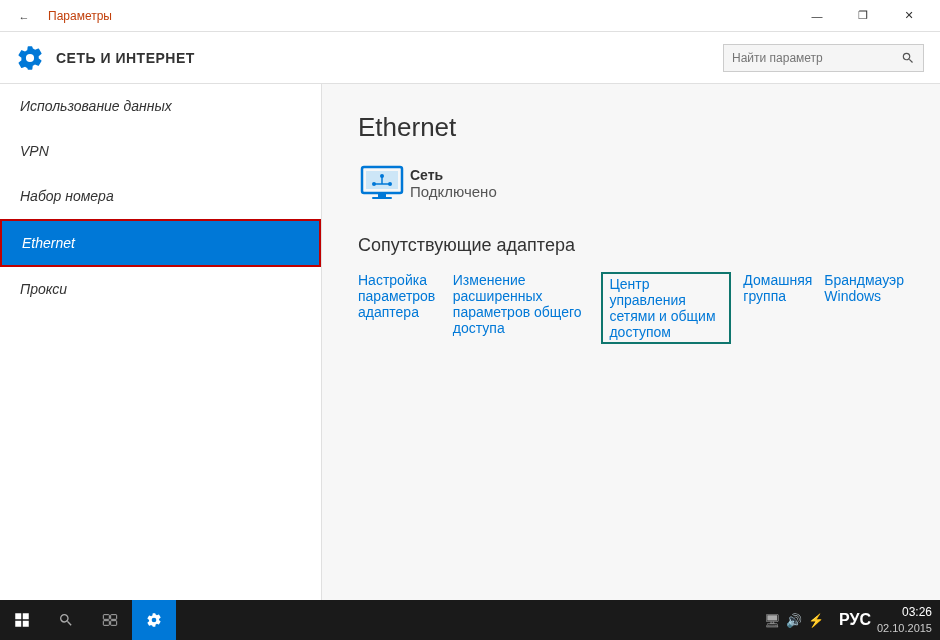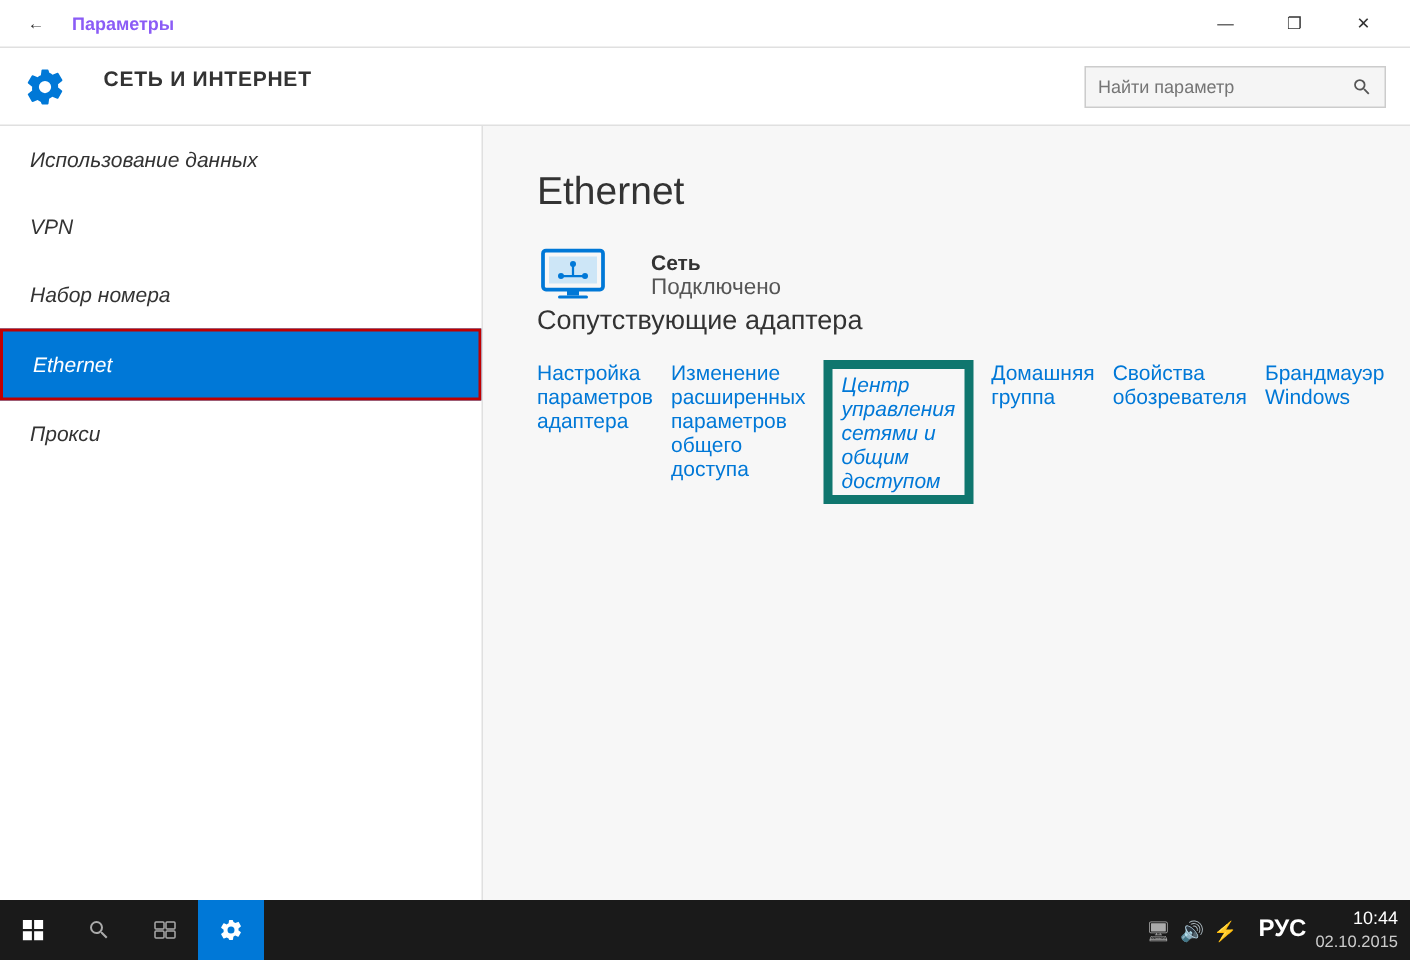--- a/index.html
+++ b/index.html
@@ -21,22 +21,21 @@
       padding: 0 8px;
       border-bottom: 1px solid #e0e0e0;
     }
     .title-bar-left {
       display: flex;
       align-items: center;
       gap: 8px;
     }
     .title-bar-title {
       font-size: 12px;
-      color: #8b5cf6;
-      font-weight: bold;
+      color: #c2410c;
     }
     .title-bar-controls {
       display: flex;
       gap: 0;
     }
     .title-bar-btn {
       width: 46px;
       height: 32px;
       display: flex;
       align-items: center;
@@ -53,21 +52,22 @@
       display: flex;
       align-items: center;
       justify-content: space-between;
       background: #fff;
       height: 52px;
       padding: 0 16px;
       border-bottom: 1px solid #e0e0e0;
     }
     .app-header-left {
       display: flex;
-      gap: 25px;
+      align-items: center;
+      gap: 12px;
     }
     .gear-icon {
       width: 28px;
       height: 28px;
       color: #0078d7;
     }
     .app-header-title {
       font-size: 14px;
       font-weight: 600;
       color: #333;
@@ -140,21 +140,22 @@
     }
     .content-title {
       font-size: 26px;
       font-weight: 300;
       color: #333;
       margin-bottom: 20px;
     }
     .network-card {
       display: flex;
       align-items: center;
-      gap: 28px;
+      gap: 4px;
+      margin-bottom: 32px;
     }
     .network-icon {
       width: 48px;
       height: 40px;
       display: flex;
       align-items: center;
       justify-content: center;
       color: #0078d7;
     }
     .network-info-name {
@@ -179,24 +180,23 @@
       gap: 12px;
     }
     .related-link {
       font-size: 14px;
       color: #0078d7;
       cursor: pointer;
       text-decoration: none;
     }
     .related-link.highlighted {
       display: inline-block;
-      border: 6px solid #0f766e;
+      border: 2px solid #0f766e;
       padding: 2px 6px;
       color: #0078d7;
-      font-style: italic;
     }
 
     
     .taskbar {
       position: absolute;
       bottom: 0;
       left: 0;
       width: 940px;
       height: 40px;
       background: #1a1a1a;
@@ -325,21 +325,20 @@
         <div class="network-info-status">Подключено</div>
       </div>
     </div>
 
     <h2 class="related-title">Сопутствующие адаптера</h2>
     <div class="related-links">
       <a class="related-link">Настройка параметров адаптера</a>
       <a class="related-link">Изменение расширенных параметров общего доступа</a>
       <a class="related-link highlighted">Центр управления сетями и общим доступом</a>
       <a class="related-link">Домашняя группа</a>
-      <a class="related-link">Свойства обозревателя</a>
       <a class="related-link">Брандмауэр Windows</a>
     </div>
   </div>
 </div>
 
 <div class="taskbar">
   <div class="taskbar-left">
     <div class="taskbar-btn">
       <svg width="18" height="18" viewBox="0 0 24 24" fill="#fff">
         <path d="M3 3h8v8H3zm0 10h8v8H3zM13 3h8v8h-8zm0 10h8v8h-8z"></path>
@@ -365,17 +364,17 @@
     </div>
   </div>
   <div class="taskbar-right">
     <div class="taskbar-icons">
       <span style="color:#aaa;font-size:13px;">🖥</span>
       <span style="color:#aaa;font-size:13px;">🔊</span>
       <span style="color:#aaa;font-size:13px;">⚡</span>
     </div>
     <span class="lang-indicator">РУС</span>
     <div class="taskbar-time">
-      <div style="color:#fff;font-size:12px;">10:44</div>
+      <div style="color:#fff;font-size:12px;">03:26</div>
       <div style="color:#ccc;font-size:11px;">02.10.2015</div>
     </div>
   </div>
 </div>
 
 </body></html>

